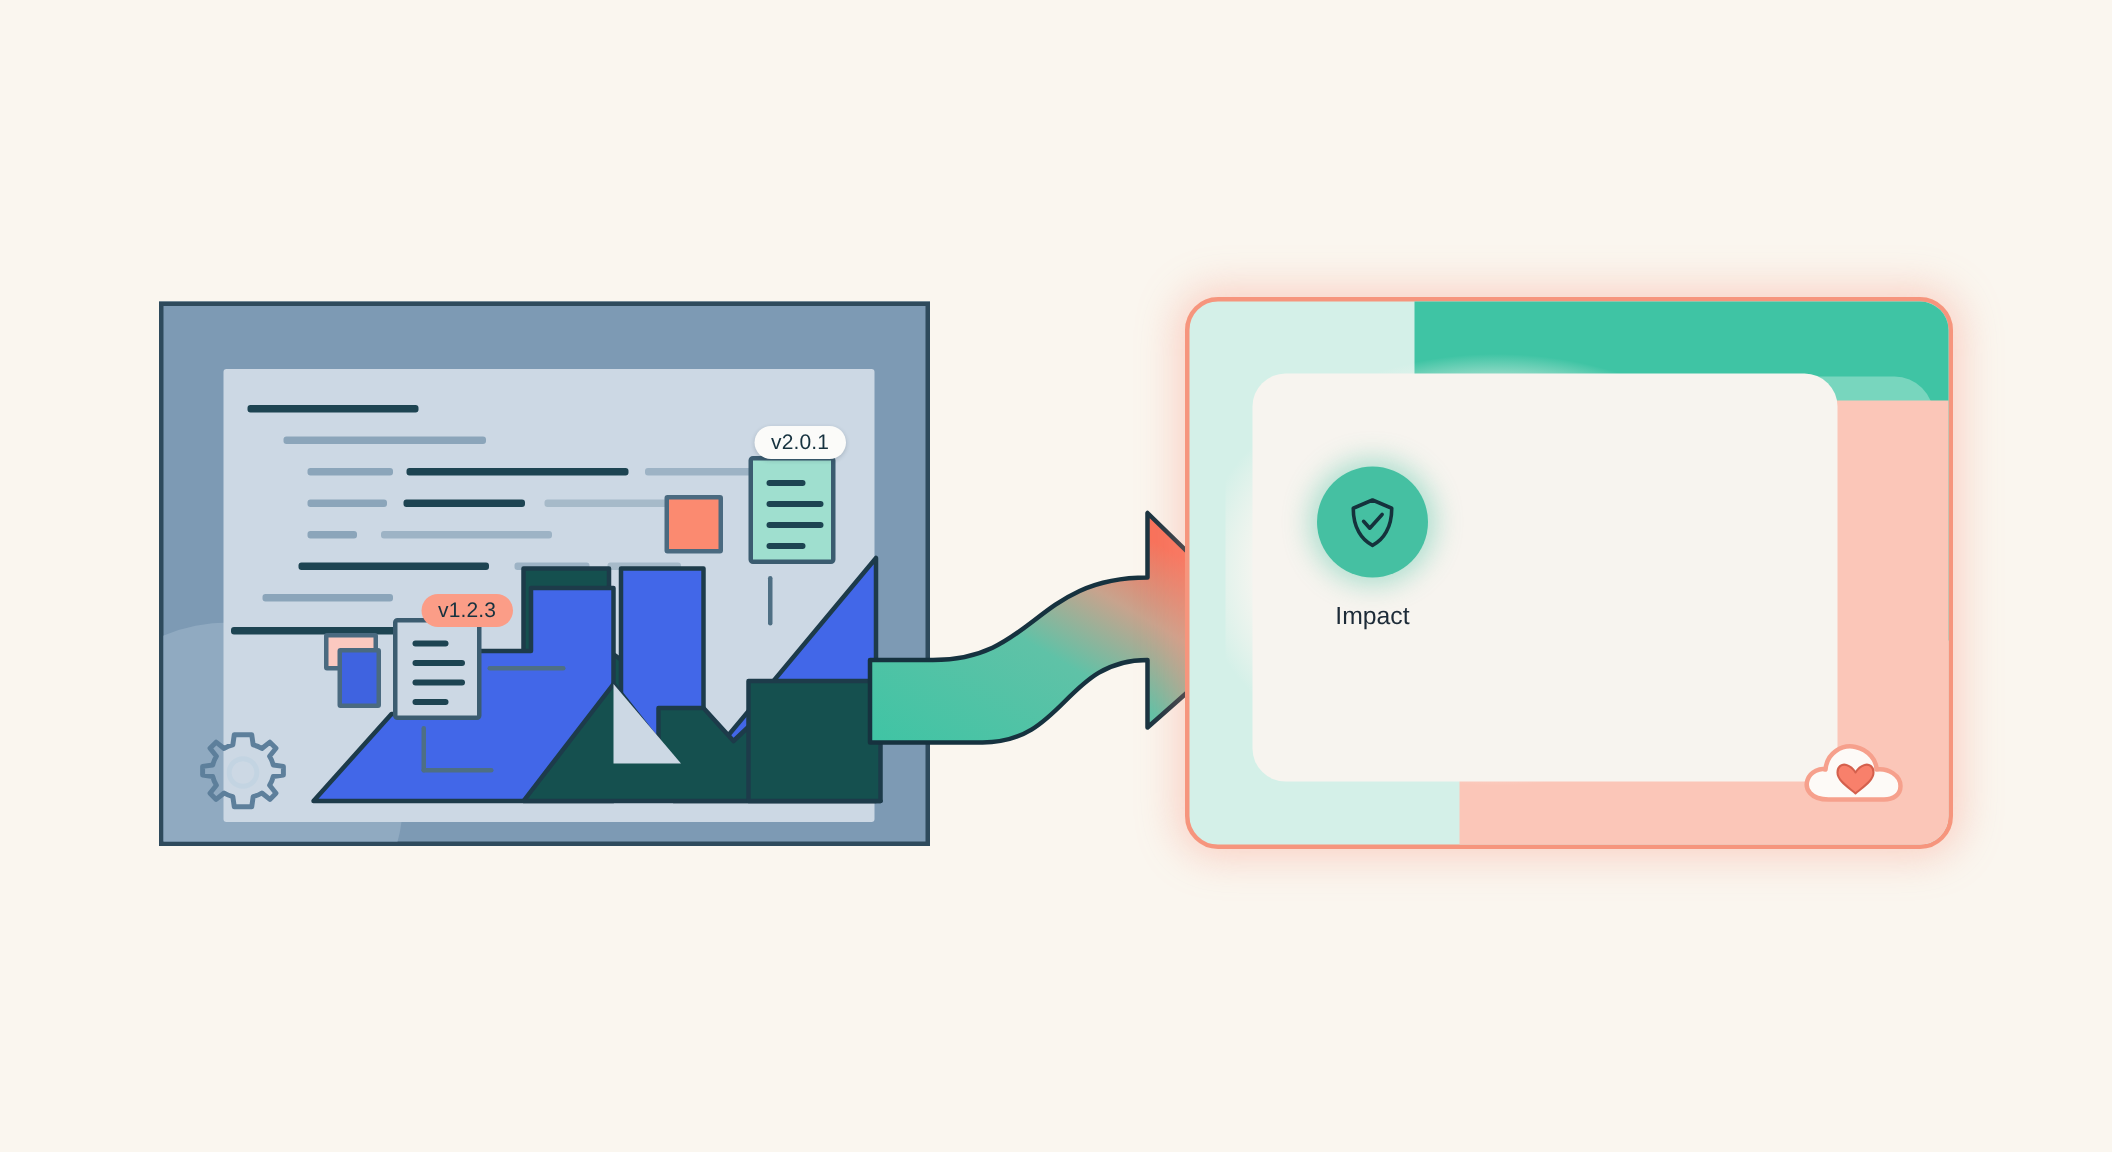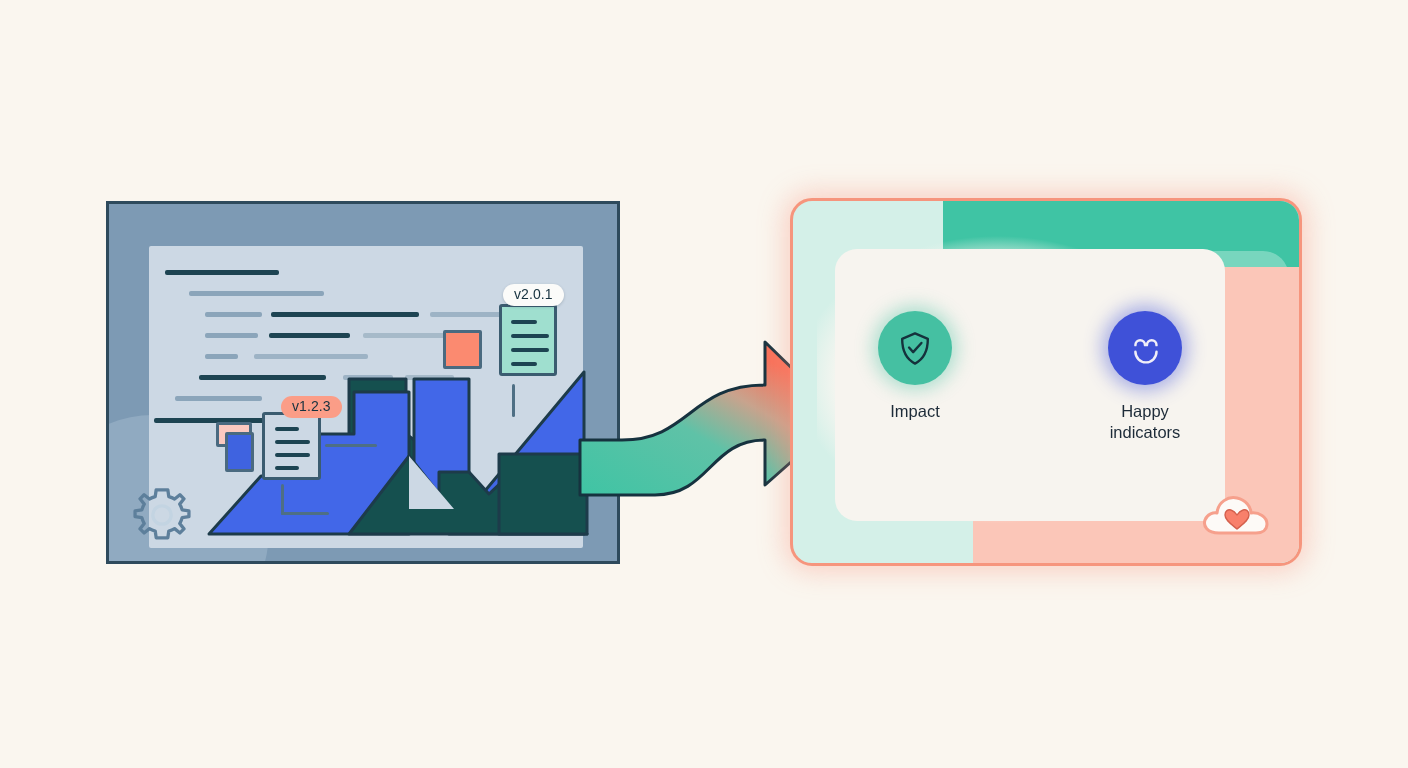--- a/index.html
+++ b/index.html
@@ -225,33 +225,20 @@
           <svg viewBox="0 0 48 48" width="44" height="44">
             <g fill="none" stroke="#15323c" stroke-width="2.6" stroke-linecap="round" stroke-linejoin="round">
               <path d="M24 8 L38 14 C38 28 32 37 24 41 C16 37 10 28 10 14 Z"></path>
               <path d="M17.5 23.5 L22 28.5 L31 18.5"></path>
             </g>
           </svg>
         </div>
         <div class="icon-label">Impact</div>
       </div>
 
-      <div class="icon-col">
-        <div class="circle c-blue">
-          <svg viewBox="0 0 48 48" width="46" height="46">
-            <g fill="none" stroke="#f0eef8" stroke-width="2.6" stroke-linecap="round">
-              <path d="M14 21 A5 5 0 0 1 24 21"></path>
-              <path d="M26 21 A5 5 0 0 1 36 21"></path>
-              <path d="M14 28 A11 11 0 0 0 36 28"></path>
-            </g>
-          </svg>
-        </div>
-        <div class="icon-label">Happy
-indicators</div>
-      </div>
     </div>
 
     <svg class="cloud-badge" viewBox="0 0 80 52">
       <path d="M22 46 C10 46 6 39 8 33 C10 27 17 25 20 26 C21 15 31 9 40 11 C49 13 54 20 54 26 C62 25 70 30 70 37 C70 43 65 46 59 46 Z" fill="#fdfaf7" stroke="#f6a08c" stroke-width="3" stroke-linejoin="round"></path>
       <path d="M40 42 C34 37 28 33 28 28 C28 24 31 22 34 23 C36 23.6 38.5 25.6 40 28 C41.5 25.6 44 23.6 46 23 C49 22 52 24 52 28 C52 33 46 37 40 42 Z" fill="#f8806b" stroke="#d4604d" stroke-width="1.4" stroke-linejoin="round"></path>
     </svg>
   </div>
 <div class="badge badge-coral" style="left: 281px; top: 396px;">v1.2.3</div>
     <div class="badge badge-white" style="left: 503px; top: 284px;">v2.0.1</div>
   </div>

